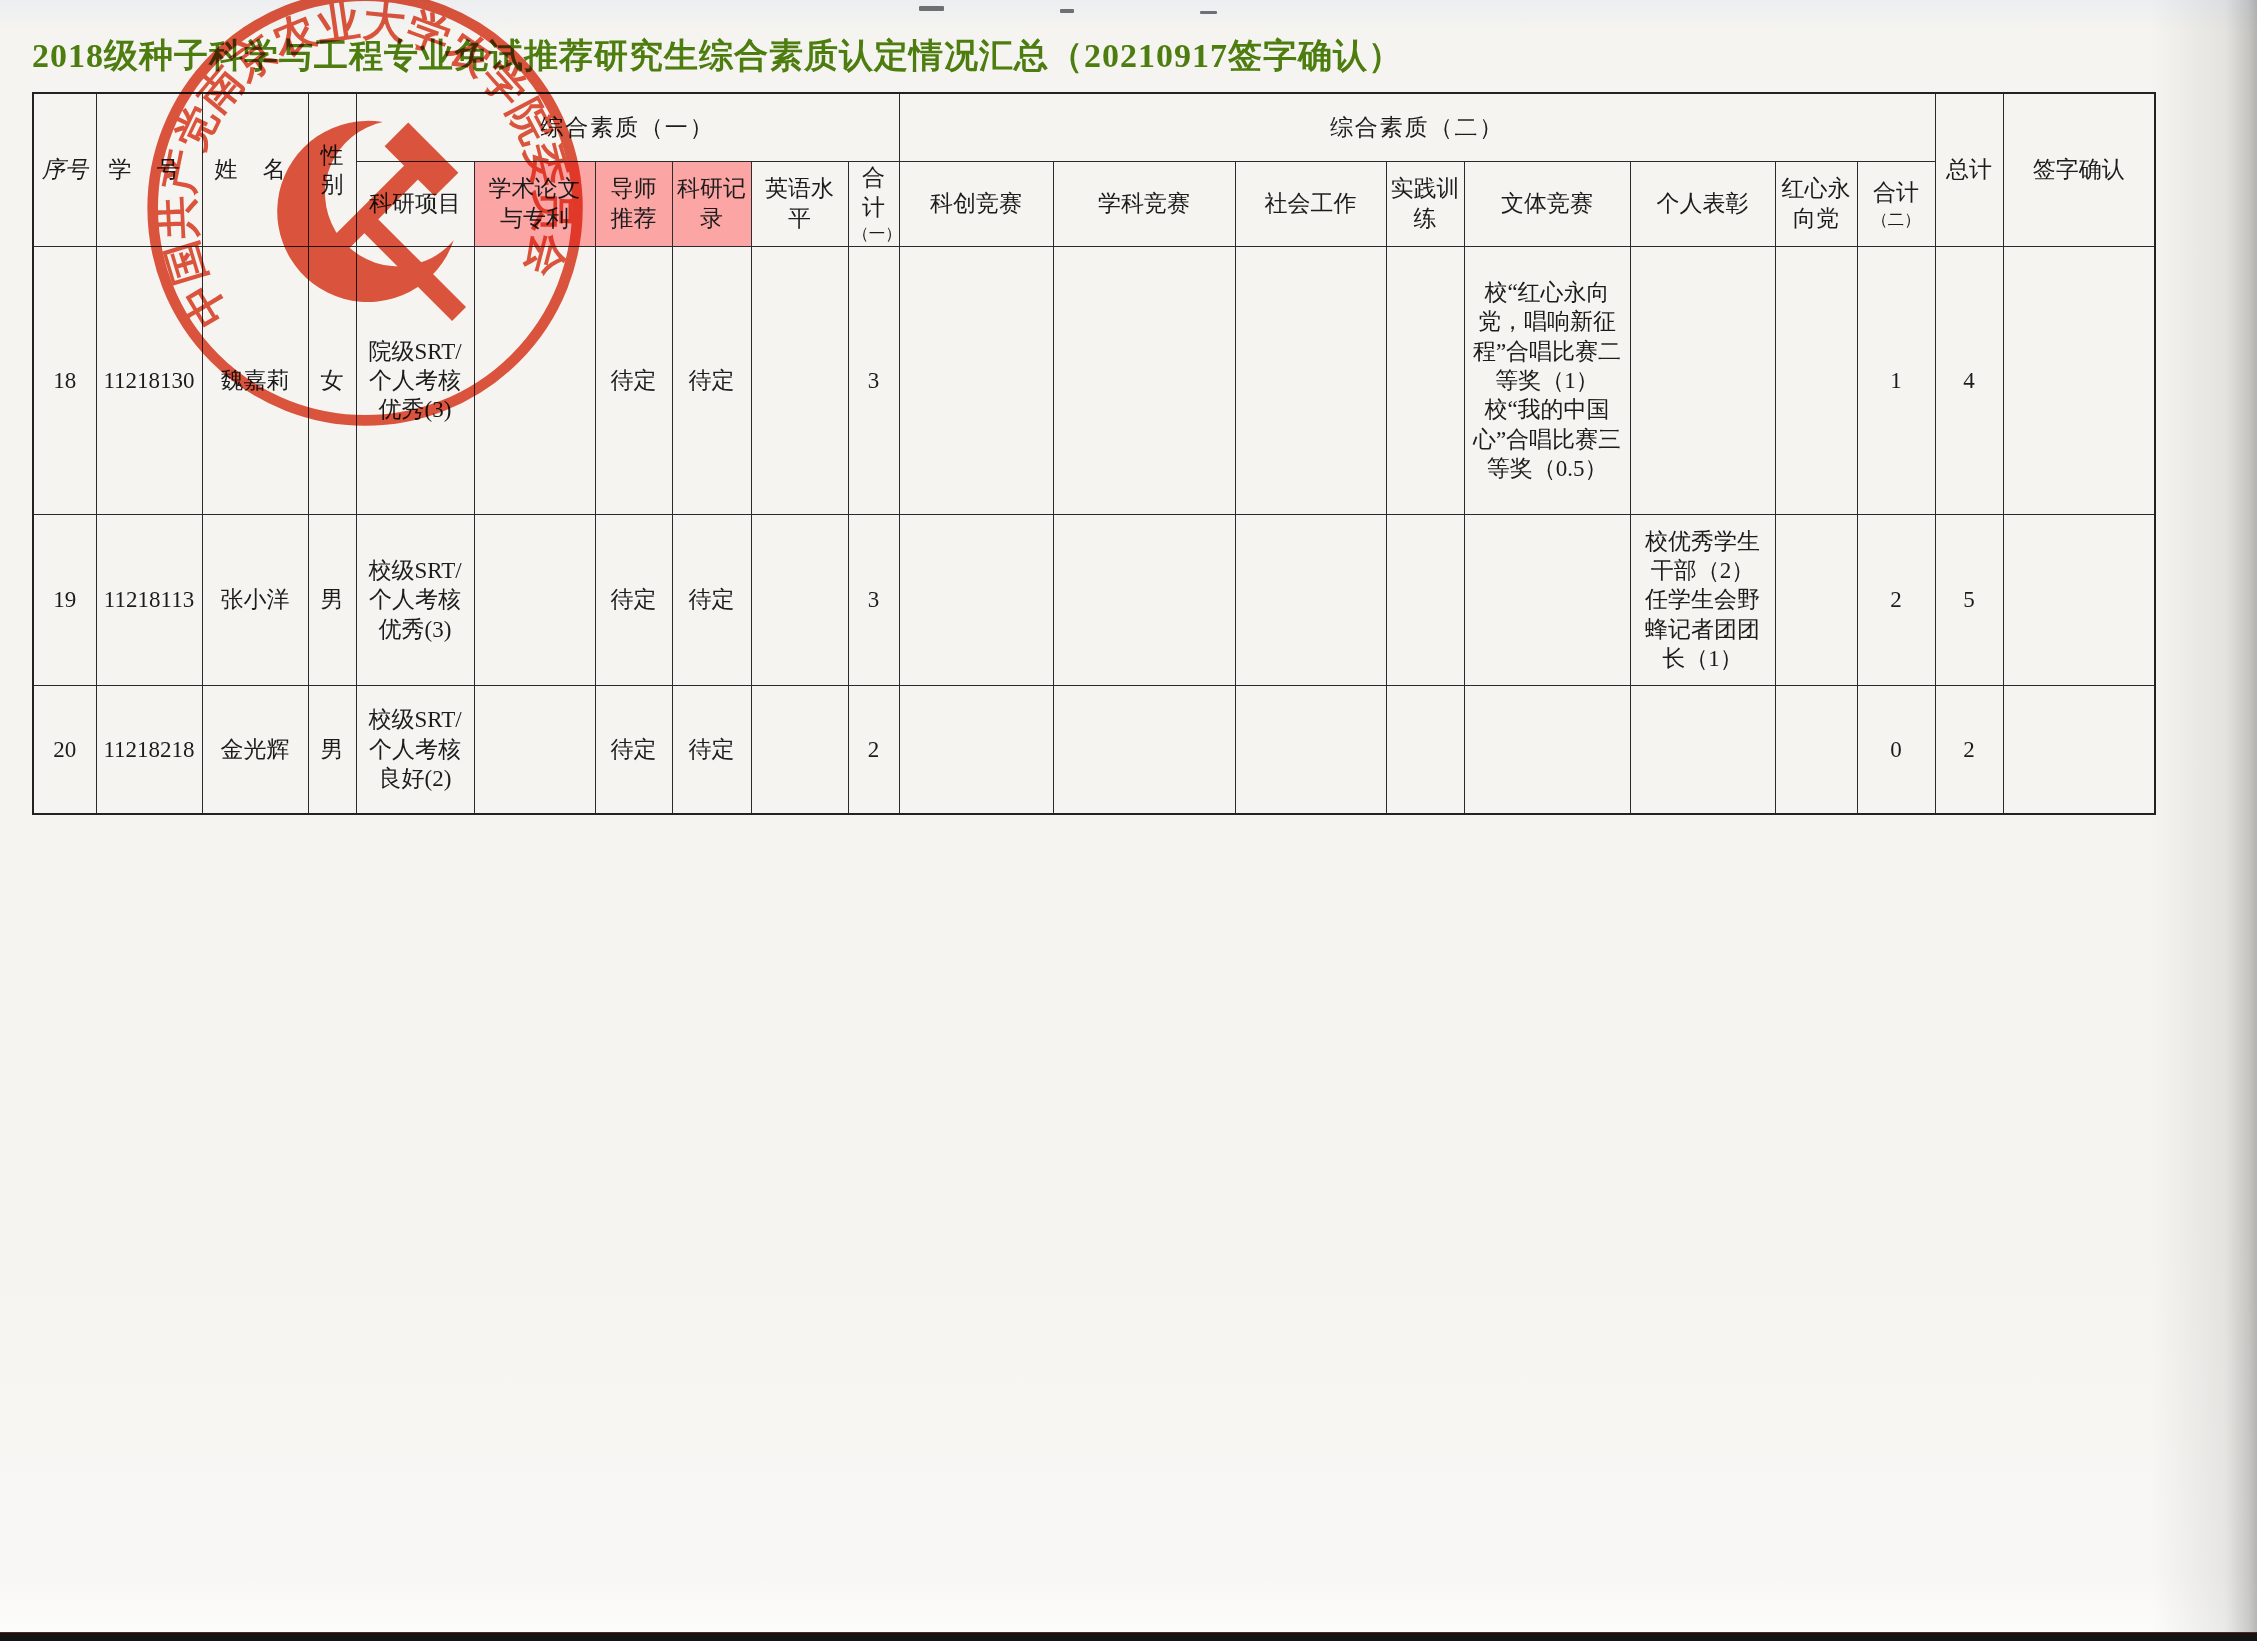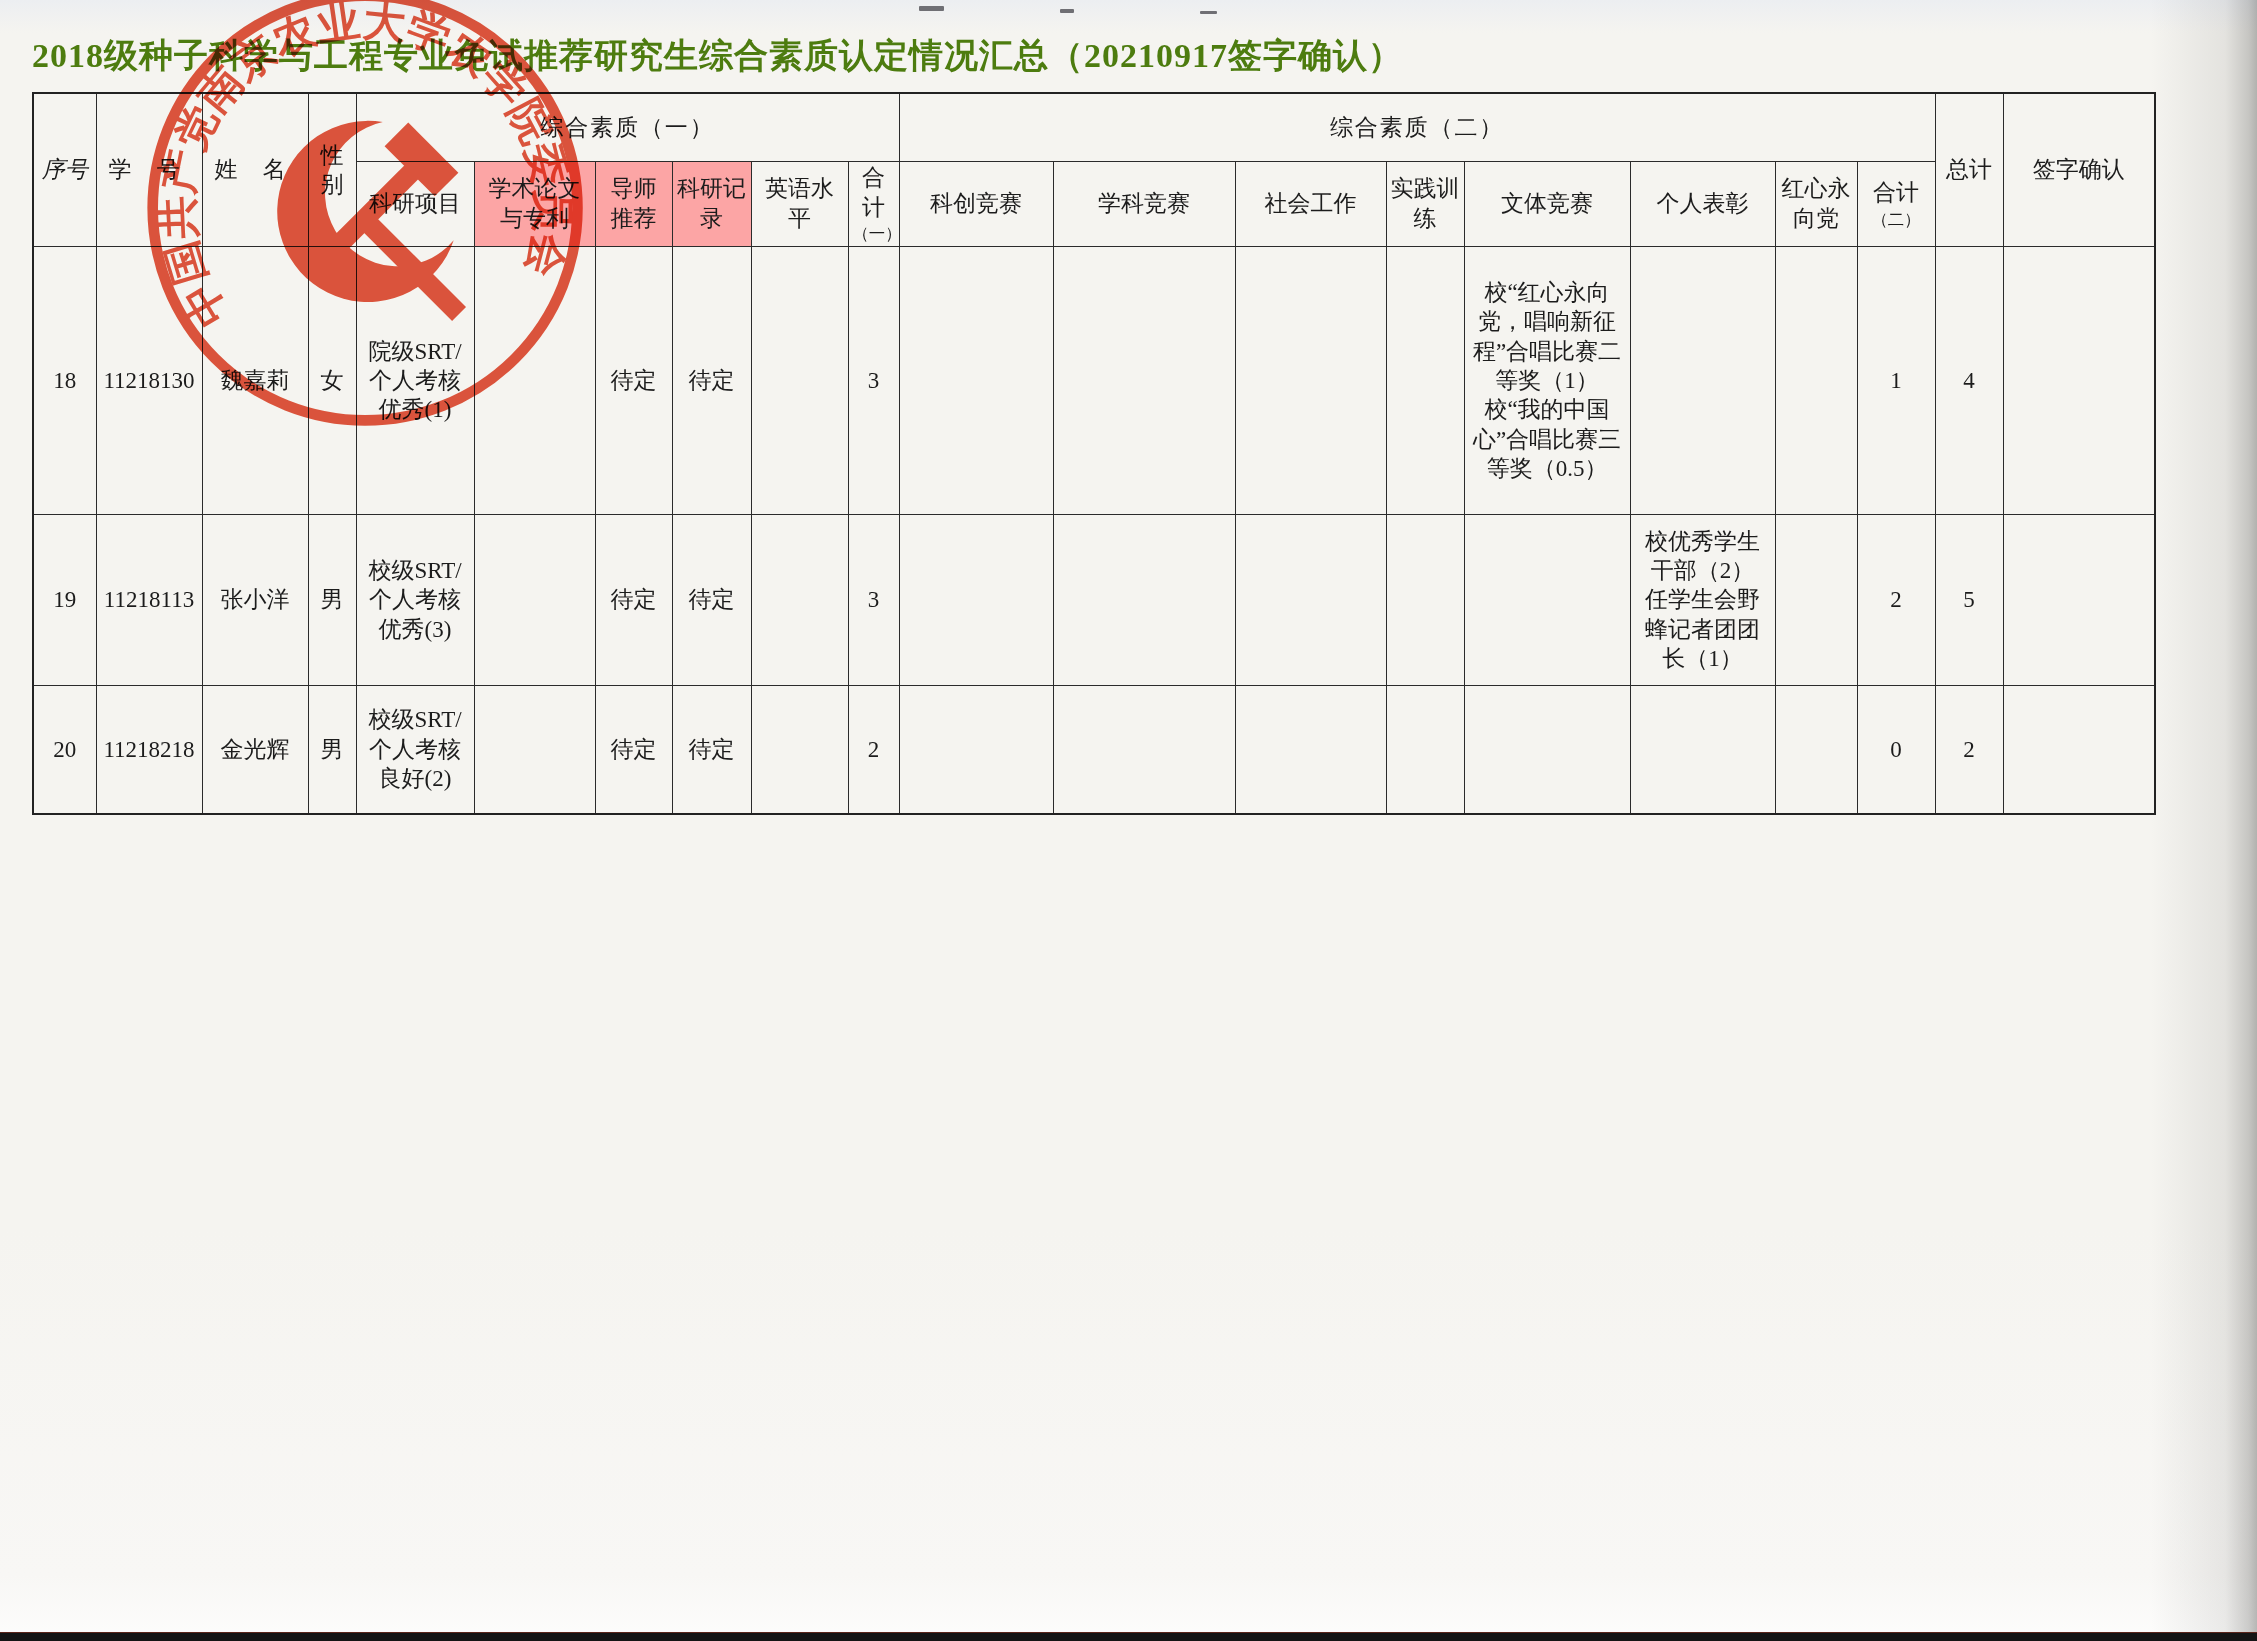--- a/index.html
+++ b/index.html
@@ -122,21 +122,21 @@
       <span>合计</span>
       <span class="sum-sub">（二）</span>
     </td>
   </tr>
 
   <tr class="r18">
     <td>18</td>
     <td>11218130</td>
     <td>魏嘉莉</td>
     <td>女</td>
-    <td>院级SRT/个人考核优秀(1)</td>
+    <td>院级SRT/个人考核优秀(3)</td>
     <td></td>
     <td>待定</td>
     <td>待定</td>
     <td></td>
     <td>3</td>
     <td></td>
     <td></td>
     <td></td>
     <td></td>
     <td class="wrap-left">校“红心永向党，唱响新征程”合唱比赛二等奖（1）

